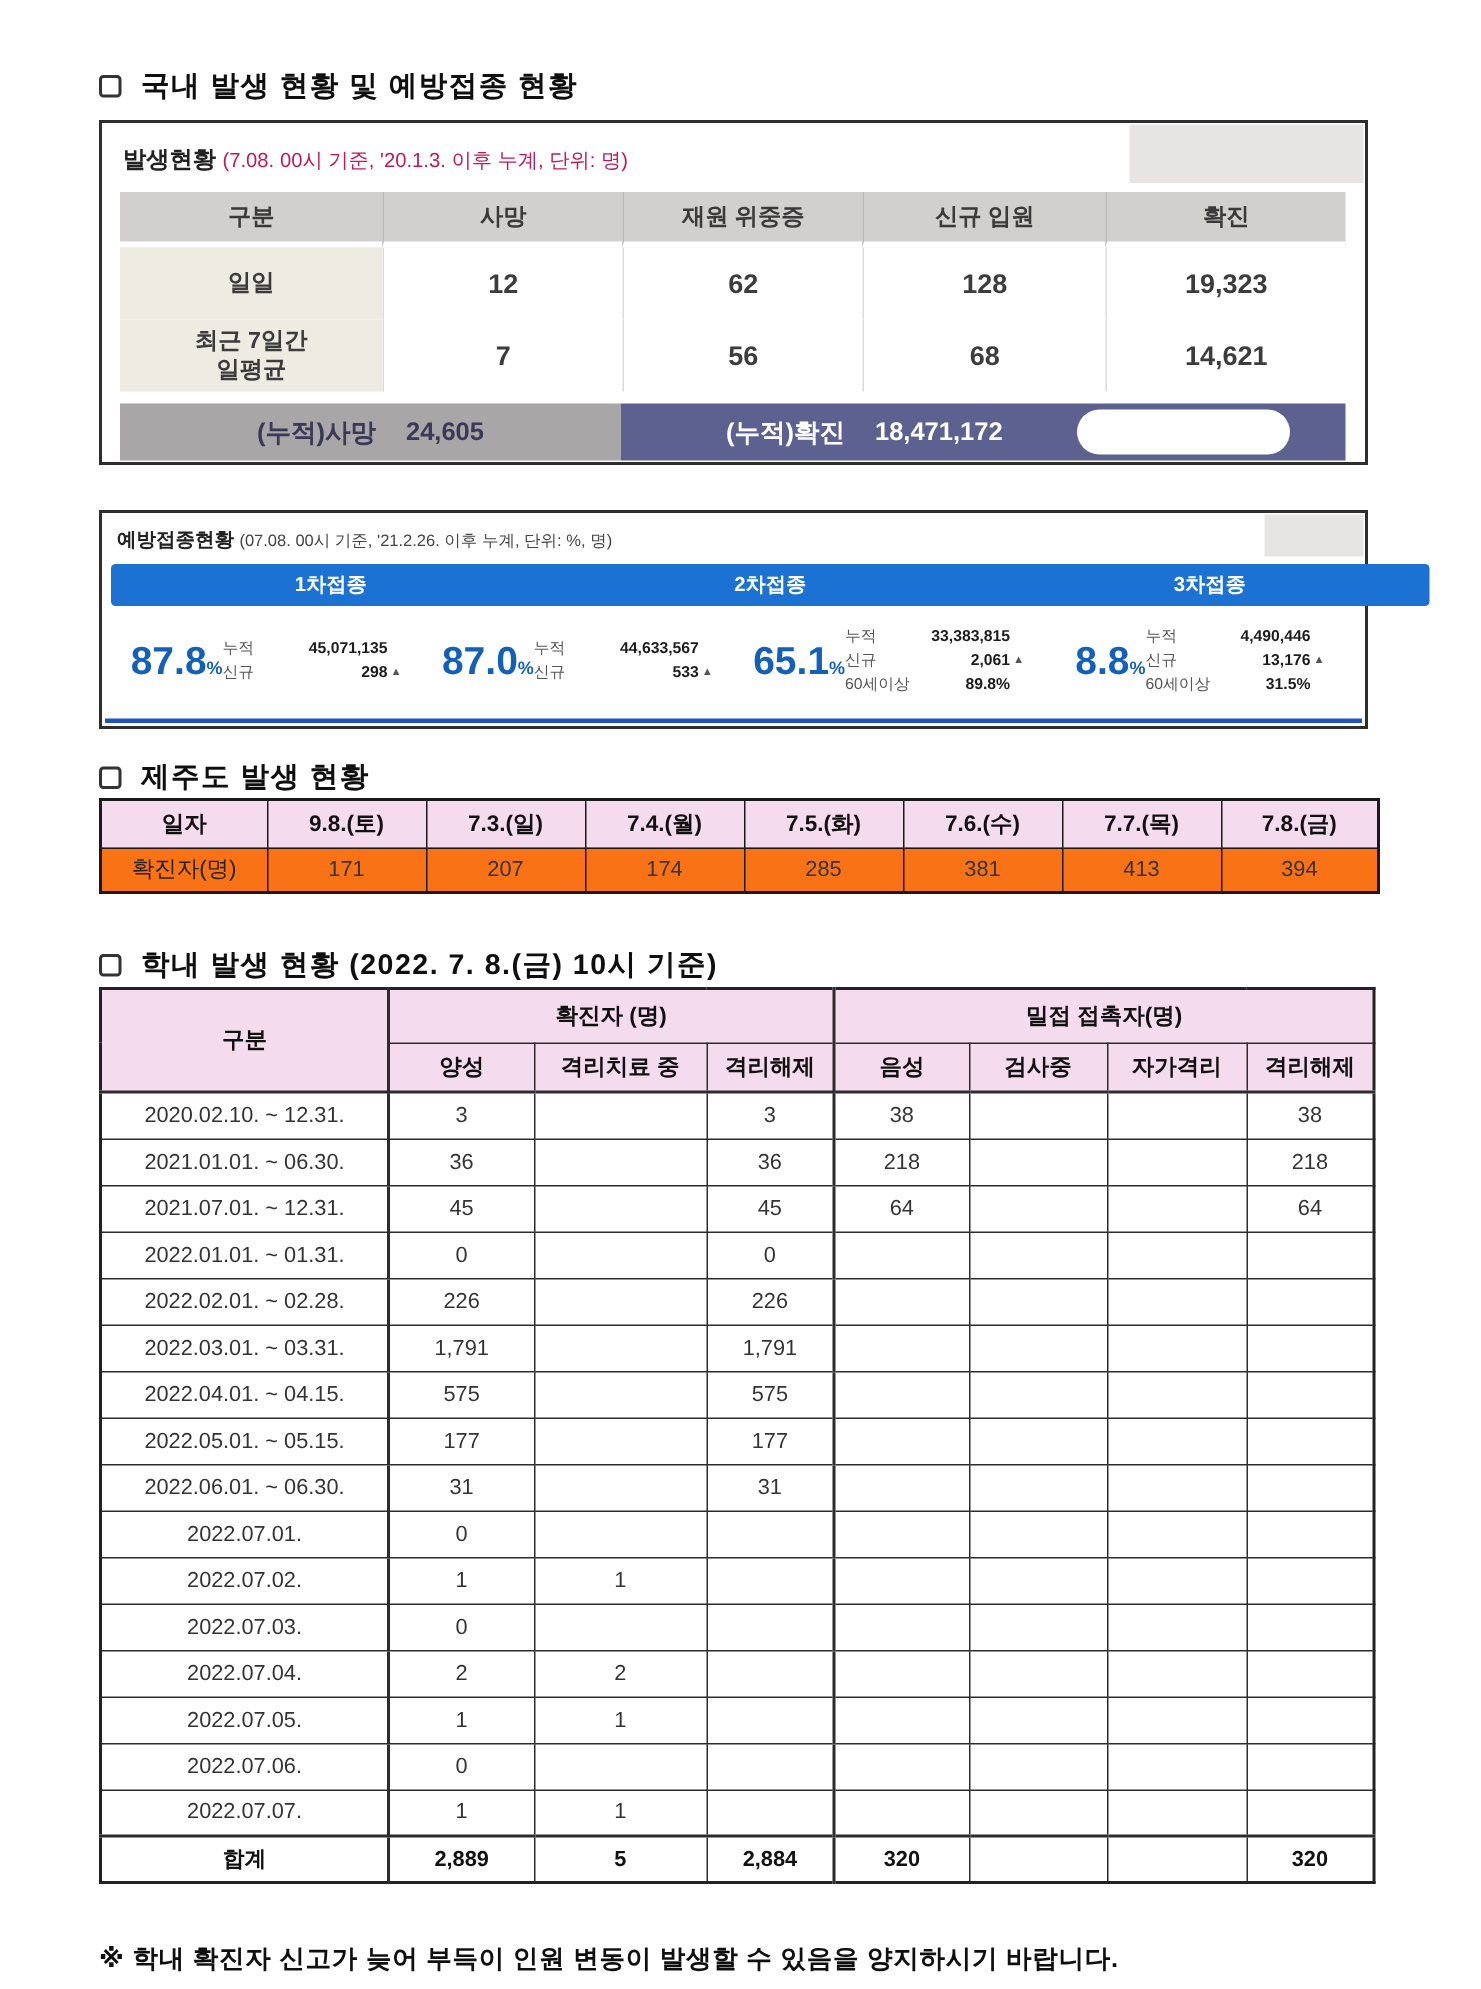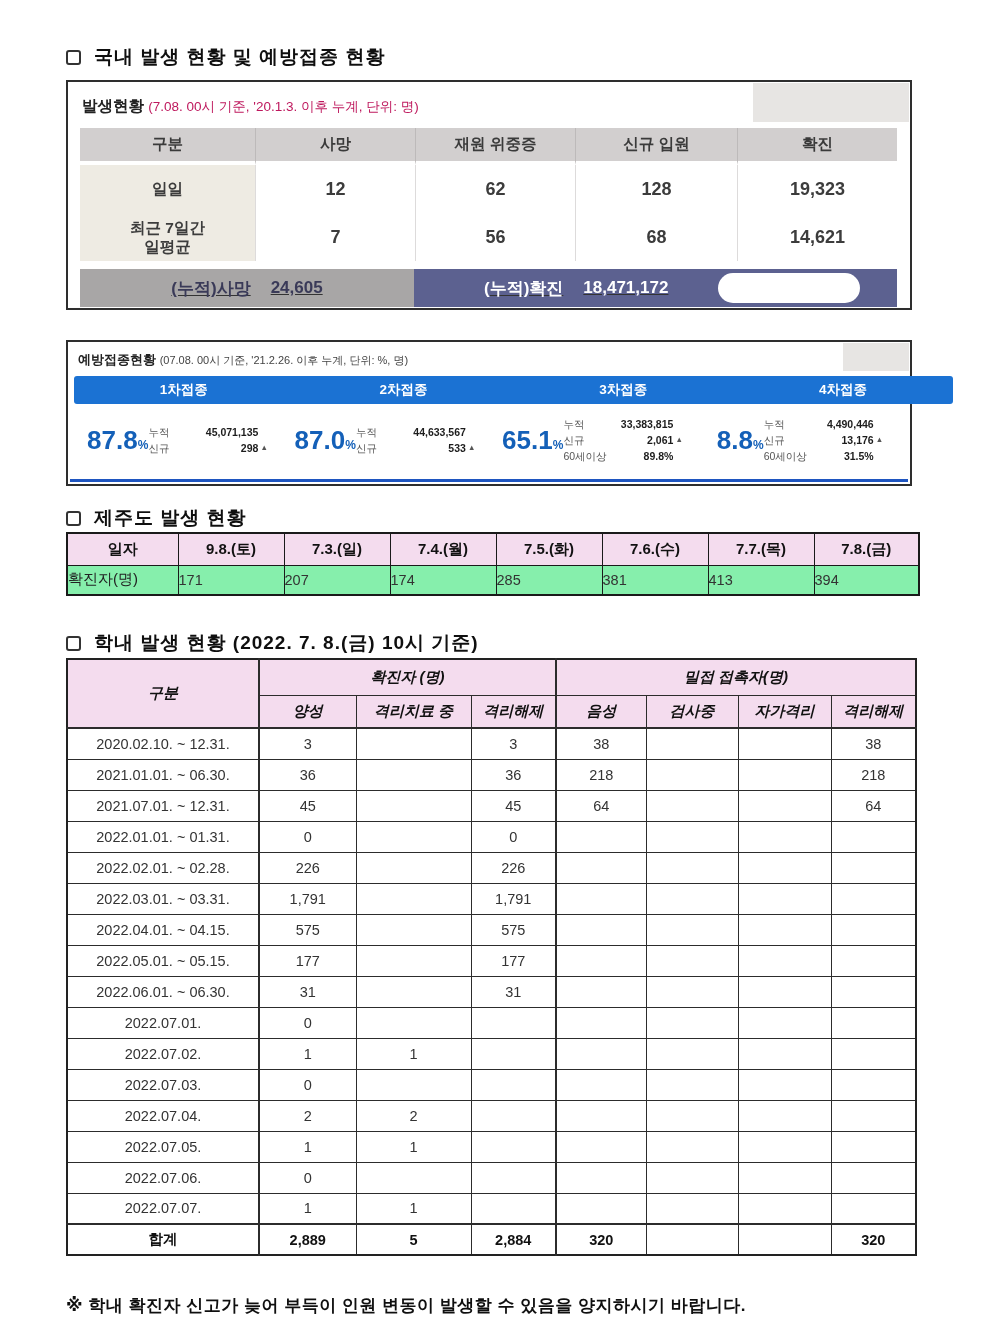--- a/index.html
+++ b/index.html
@@ -24,21 +24,21 @@
   .b1-title .t { font-weight: bold; }
   .b1-title .s { font-weight: normal; font-size: 13.5px; color: #be185d; text-align: center; }
   .t1 { position: absolute; left: 12px; top: 46px; width: 817px; border-collapse: separate; border-spacing: 0; table-layout: fixed; }
   .t1 th { background: #d2cfcf; height: 37px; font-size: 15.5px; font-weight: bold; color: #3a3a3a;
            border-left: 1px solid #bdbaba; border-bottom: 4px solid #fff; text-align: center; }
   .t1 th:first-child { border-left: none; }
   .t1 td { height: 48px; text-align: center; font-size: 18px; font-weight: 600; color: #3c3c3c;
            background: #fff; border-left: 1px solid #dddbdb; margin-top: 35px; }
   .t1 td:first-child { background: #eeebe3; border-left: none; font-size: 15.5px; font-weight: bold;
                        white-space: pre-line; line-height: 1.25; }
-  .b1-bar { position: absolute; left: 12px; top: 187px; width: 817px; height: 38px; display: flex; text-decoration: underline; }
+  .b1-bar { position: absolute; left: 12px; top: 187px; width: 817px; height: 38px; display: flex; }
   .bar-gray { width: 334px; background: #a8a6a6; color: #3a3a58; font-weight: bold; font-size: 17px;
               display: flex; align-items: center; justify-content: center; gap: 20px; }
   .bar-blue { flex: 1; background: #5c6190; color: #fff; font-weight: bold; font-size: 17px;
               display: flex; align-items: center; gap: 20px; padding-left: 70px; position: relative; }
   .pill { position: absolute; right: 37px; top: 4px; width: 142px; height: 30px; background: #fff; border-radius: 15px; }
 
   
   .box2 { position: absolute; left: 66px; top: 340px; width: 846px; height: 146px;
           border: 2px solid #2e2e2e; background: #fff; }
   .b2-strip { position: absolute; top: 1px; right: 1px; width: 66px; height: 28px; background: #e7e5e3; }
@@ -57,27 +57,27 @@
   .stat-line { display: flex; align-items: center; }
   .stat-line .k { width: 48px; color: #555; text-align: left; }
   .stat-line .v { min-width: 62px; text-align: right; color: #1c1c1c; font-weight: bold; }
   .stat-line .arrow { font-size: 7.5px; color: #555; margin-left: 2px; width: 8px; }
   .b2-line { position: absolute; left: 2px; right: 2px; bottom: 2px; height: 3px; background: #1e55c0; }
 
   
   .t-jeju { position: absolute; left: 66px; top: 532px; width: 852px; border-collapse: collapse; table-layout: fixed; border: 2.5px solid #1a1a1a; }
   .t-jeju th { background: #f4dcee; height: 32px; font-size: 15px; font-weight: bold; color: #111;
                border: 1.5px solid #1a1a1a; }
-  .t-jeju td { height: 30px; font-size: 14.5px; color: #333; border: 1.5px solid #1a1a1a; text-align: left; background: #86efac; }
+  .t-jeju td { height: 30px; font-size: 14.5px; color: #333; border: 1.5px solid #1a1a1a; text-align: center; background: #f97316; }
   .t-jeju td:first-child { font-size: 15px; color: #222; }
 
   
   .t-school { position: absolute; left: 66px; top: 658px; width: 849px; border-collapse: collapse; table-layout: fixed; border: 2.5px solid #222; }
   .t-school th { background: #f4dcee; font-size: 15px; font-weight: bold; color: #111;
-                 border: 1px solid #2c2c2c; text-align: center; font-style: italic; }
+                 border: 1px solid #2c2c2c; text-align: center; }
   .t-school .hr1 th { height: 36px; }
   .t-school .hr2 th { height: 33px; }
   .t-school td { height: 31px; font-size: 14.5px; color: #333; border: 1px solid #2c2c2c;
                  text-align: center; background: #fff; }
   .t-school .col-gubun { border-right-width: 2px; border-bottom-width: 2px; }
   .t-school .grp-confirmed { border-right-width: 2px; }
   .t-school .hr2 th:nth-child(3) { border-right-width: 2px; }
   .t-school .hr2 th { border-bottom-width: 2px; }
   .t-school tbody td:nth-child(1) { border-right-width: 2px; }
   .t-school tbody td:nth-child(4) { border-right-width: 2px; }
@@ -154,21 +154,20 @@
   <div class="box2">
     <div class="b2-strip"></div>
     <div class="b2-title">
       <span class="t">예방접종현황</span>
       <span class="s">(07.08. 00시 기준, '21.2.26. 이후 누계, 단위: %, 명)</span>
     </div>
     <div class="vax-bar">
       <span>1차접종</span>
       <span>2차접종</span>
       <span>3차접종</span>
-      <span>4차접종</span>
     </div>
     <div class="vax-data">
       <div class="dose">
         <div><span class="pct">87.8</span><span class="pct-unit">%</span></div>
         <div class="stats">
           <div class="stat-line">
               <span class="k">누적</span>
               <span class="v">45,071,135</span>
               <span class="arrow"></span>
             </div>

